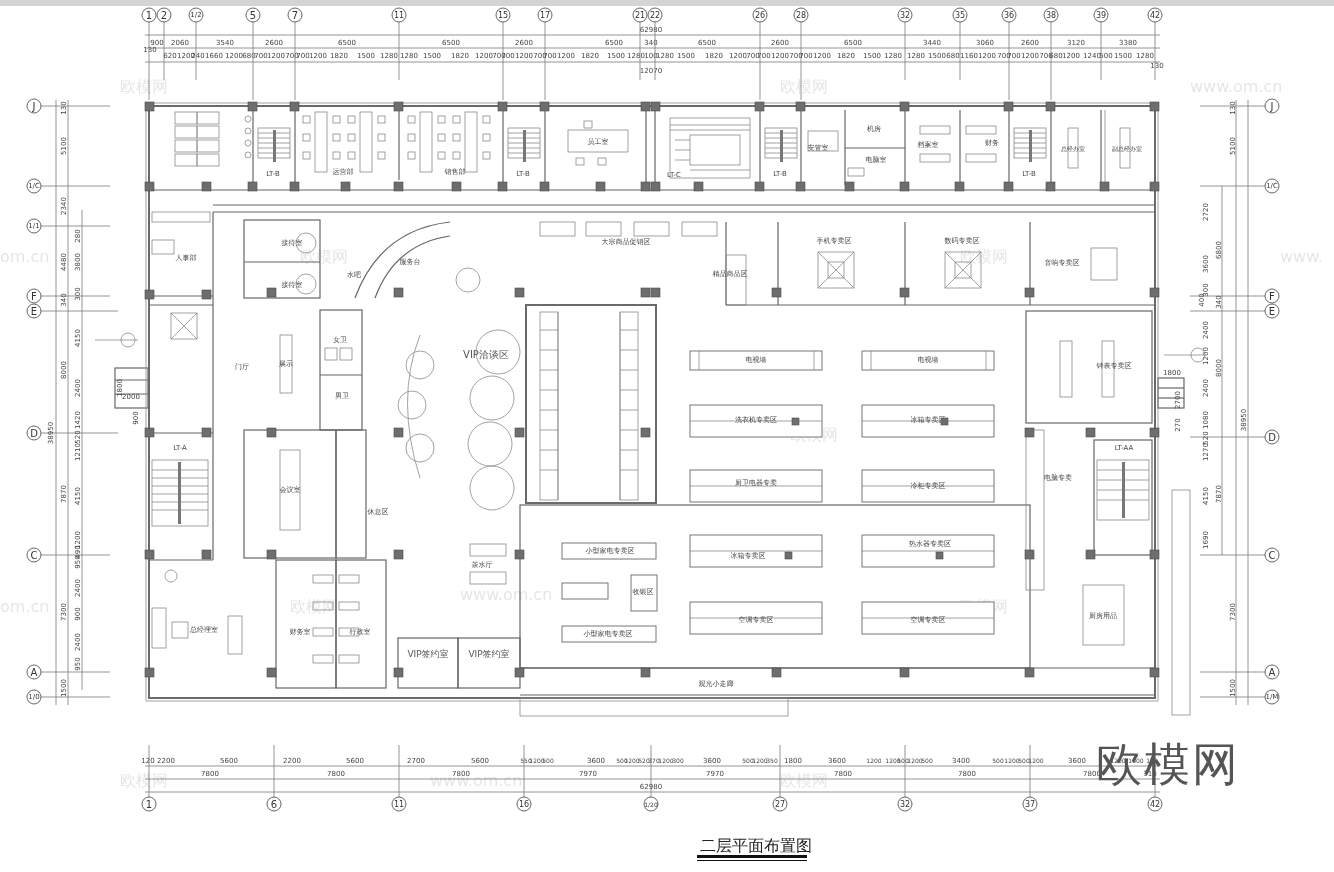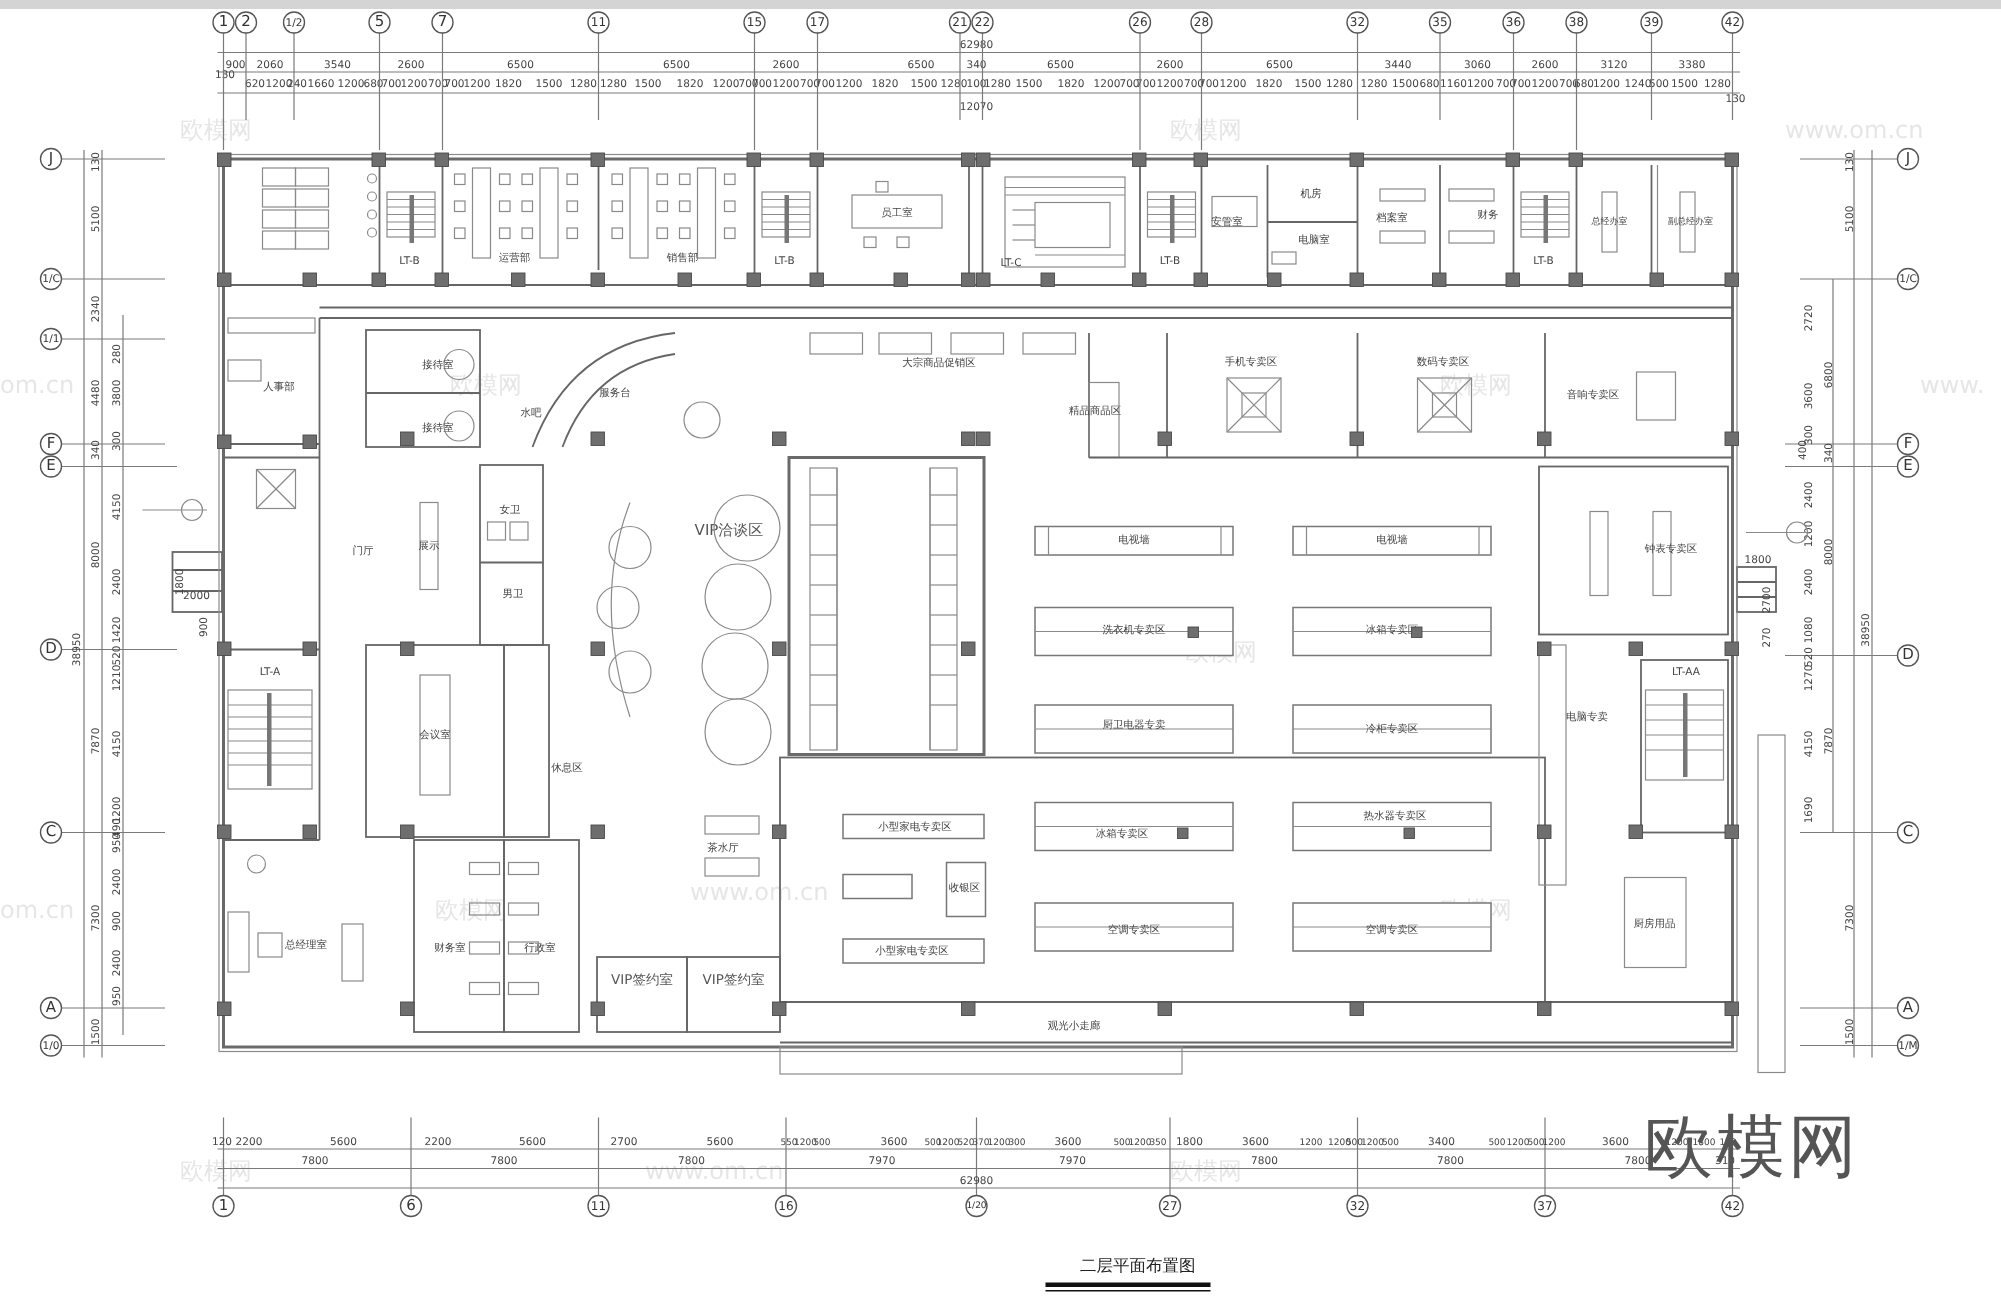--- a/index.html
+++ b/index.html
@@ -12,21 +12,21 @@
   .dim{stroke:#7a7a7a;stroke-width:0.8;fill:none;}
   .col{fill:#6e6e6e;stroke:#4a4a4a;stroke-width:0.6;}
   .axis-bubble{fill:#fff;stroke:#555;stroke-width:0.9;}
   .axis-text{font-family:"DejaVu Sans",sans-serif;font-size:10px;fill:#333;text-anchor:middle;dominant-baseline:central;}
   .dim-text{font-family:"DejaVu Sans",sans-serif;font-size:7px;fill:#444;text-anchor:middle;}
   .room-text{font-family:"DejaVu Sans",sans-serif;font-size:7px;fill:#444;text-anchor:middle;dominant-baseline:central;}
   .room-text-lg{font-family:"DejaVu Sans",sans-serif;font-size:11px;fill:#555;text-anchor:middle;dominant-baseline:central;}
   .shelf{stroke:#777;stroke-width:1;fill:#fff;}
   .wm{font-family:"DejaVu Sans",sans-serif;font-size:16px;fill:#e6e6e6;}
   .wm-big{position:absolute;left:1096px;top:734px;font-family:"DejaVu Sans",sans-serif;font-size:46px;color:#555;letter-spacing:2px;}
-  .title{position:absolute;left:720px;top:836px;font-family:Liberation Sans, sans-serif;font-size:11px;color:#222;}
+  .title{position:absolute;left:700px;top:836px;font-family:Liberation Sans, sans-serif;font-size:16px;color:#222;}
   .title-line{position:absolute;left:697px;top:855px;width:110px;height:3px;background:#111;}
   .title-line2{position:absolute;left:697px;top:860px;width:110px;height:1px;background:#111;}
 </style>
 </head>
 <body>
 
 <div class="top-strip"></div>
 
 <svg width="1334" height="872" viewBox="0 0 1334 872">
 

